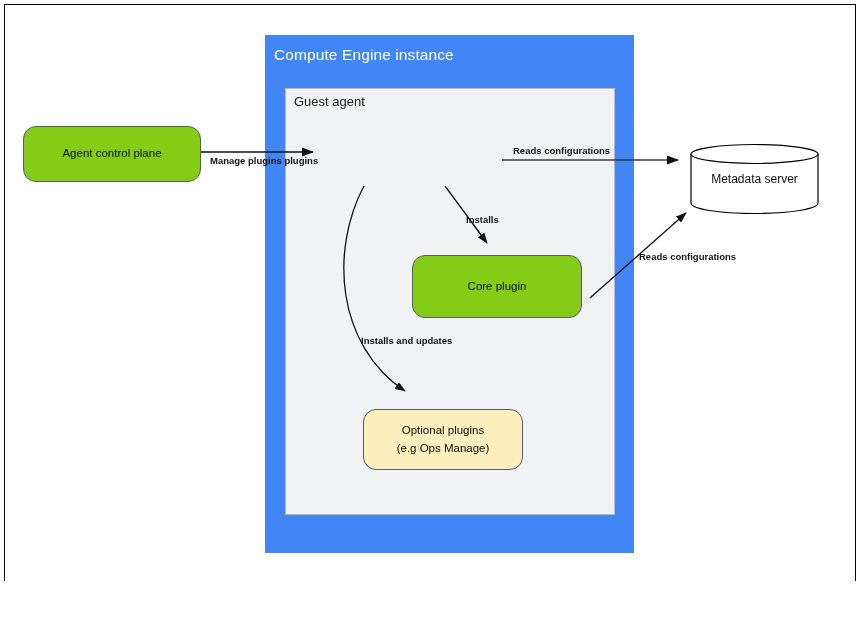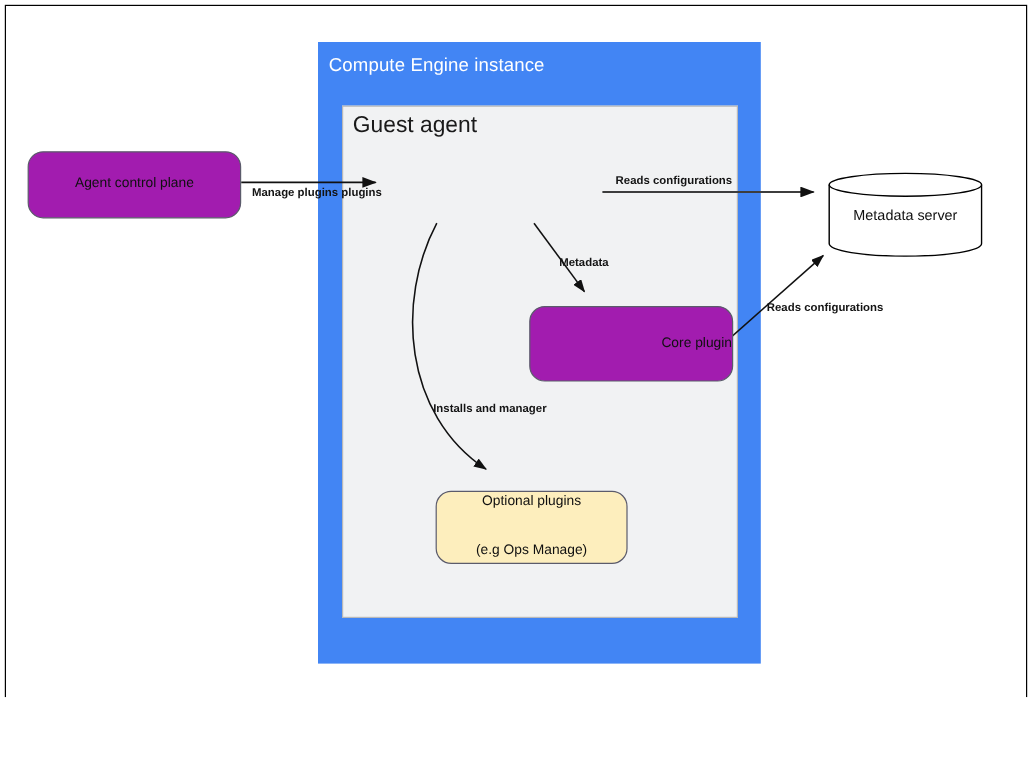--- a/index.html
+++ b/index.html
@@ -55,46 +55,46 @@
     width: 330px;
     height: 427px;
     background: #f1f2f3;
     border: 1px solid #b9b9b9;
     box-sizing: border-box;
   }
   .ga-title {
     position: absolute;
     left: 294px;
     top: 94px;
-    font-size: 19px;
+    font-size: 13px;
     color: #1a1a1a;
     white-space: nowrap;
   }
   
   .node {
     position: absolute;
     box-sizing: border-box;
     border: 1.4px solid #5b5b6b;
     border-radius: 13px;
     display: flex;
     flex-direction: column;
     align-items: center;
     justify-content: center;
     text-align: center;
     font-size: 11.5px;
     color: #101010;
     line-height: 1.55;
   }
-  .node.blue  { background: #a21caf; }
+  .node.blue  { background: #84cc16; }
   .node.yellow{ background: #fdeebd; }
 
   #node-acp { left: 23px;  top: 126px; width: 178px; height: 56px; }
   #node-gam { left: 325px; top: 119px; width: 177px; height: 66px; }
-  #node-core{ left: 441px; top: 255px; width: 170px; height: 63px; align-items: flex-end; }
-  #node-opt { left: 363px; top: 409px; width: 160px; height: 61px; justify-content: space-between; }
+  #node-core{ left: 412px; top: 255px; width: 170px; height: 63px; }
+  #node-opt { left: 363px; top: 409px; width: 160px; height: 61px; }
 
   
   #node-meta {
     position: absolute;
     left: 690px;
     top: 143px;
     width: 129px;
     height: 71px;
   }
   #node-meta svg { display: block; }
@@ -165,22 +165,22 @@
 
     <path class="edge-dark" d="M445,186 L487,243" marker-end="url(#ah)"></path>
 
     <path class="edge-dark" d="M364,186 C330,250 336,345 405,391" marker-end="url(#ah)"></path>
 
     <path class="edge-dark" d="M590,298 L686,213" marker-end="url(#ah)"></path>
   </svg>
 
   <div class="edge-label" id="lbl-manage">Manage plugins plugins</div>
   <div class="edge-label" id="lbl-reads-1">Reads configurations</div>
-  <div class="edge-label" id="lbl-manages">Metadata</div>
-  <div class="edge-label" id="lbl-installs">Installs and manager</div>
+  <div class="edge-label" id="lbl-manages">Installs</div>
+  <div class="edge-label" id="lbl-installs">Installs and updates</div>
   <div class="edge-label" id="lbl-reads-2">Reads configurations</div>
 
   <div class="node blue" id="node-acp">
     <span>Agent control plane</span>
   </div>
 
 
   <div class="node blue" id="node-core">
     <span>Core plugin</span>
   </div>

